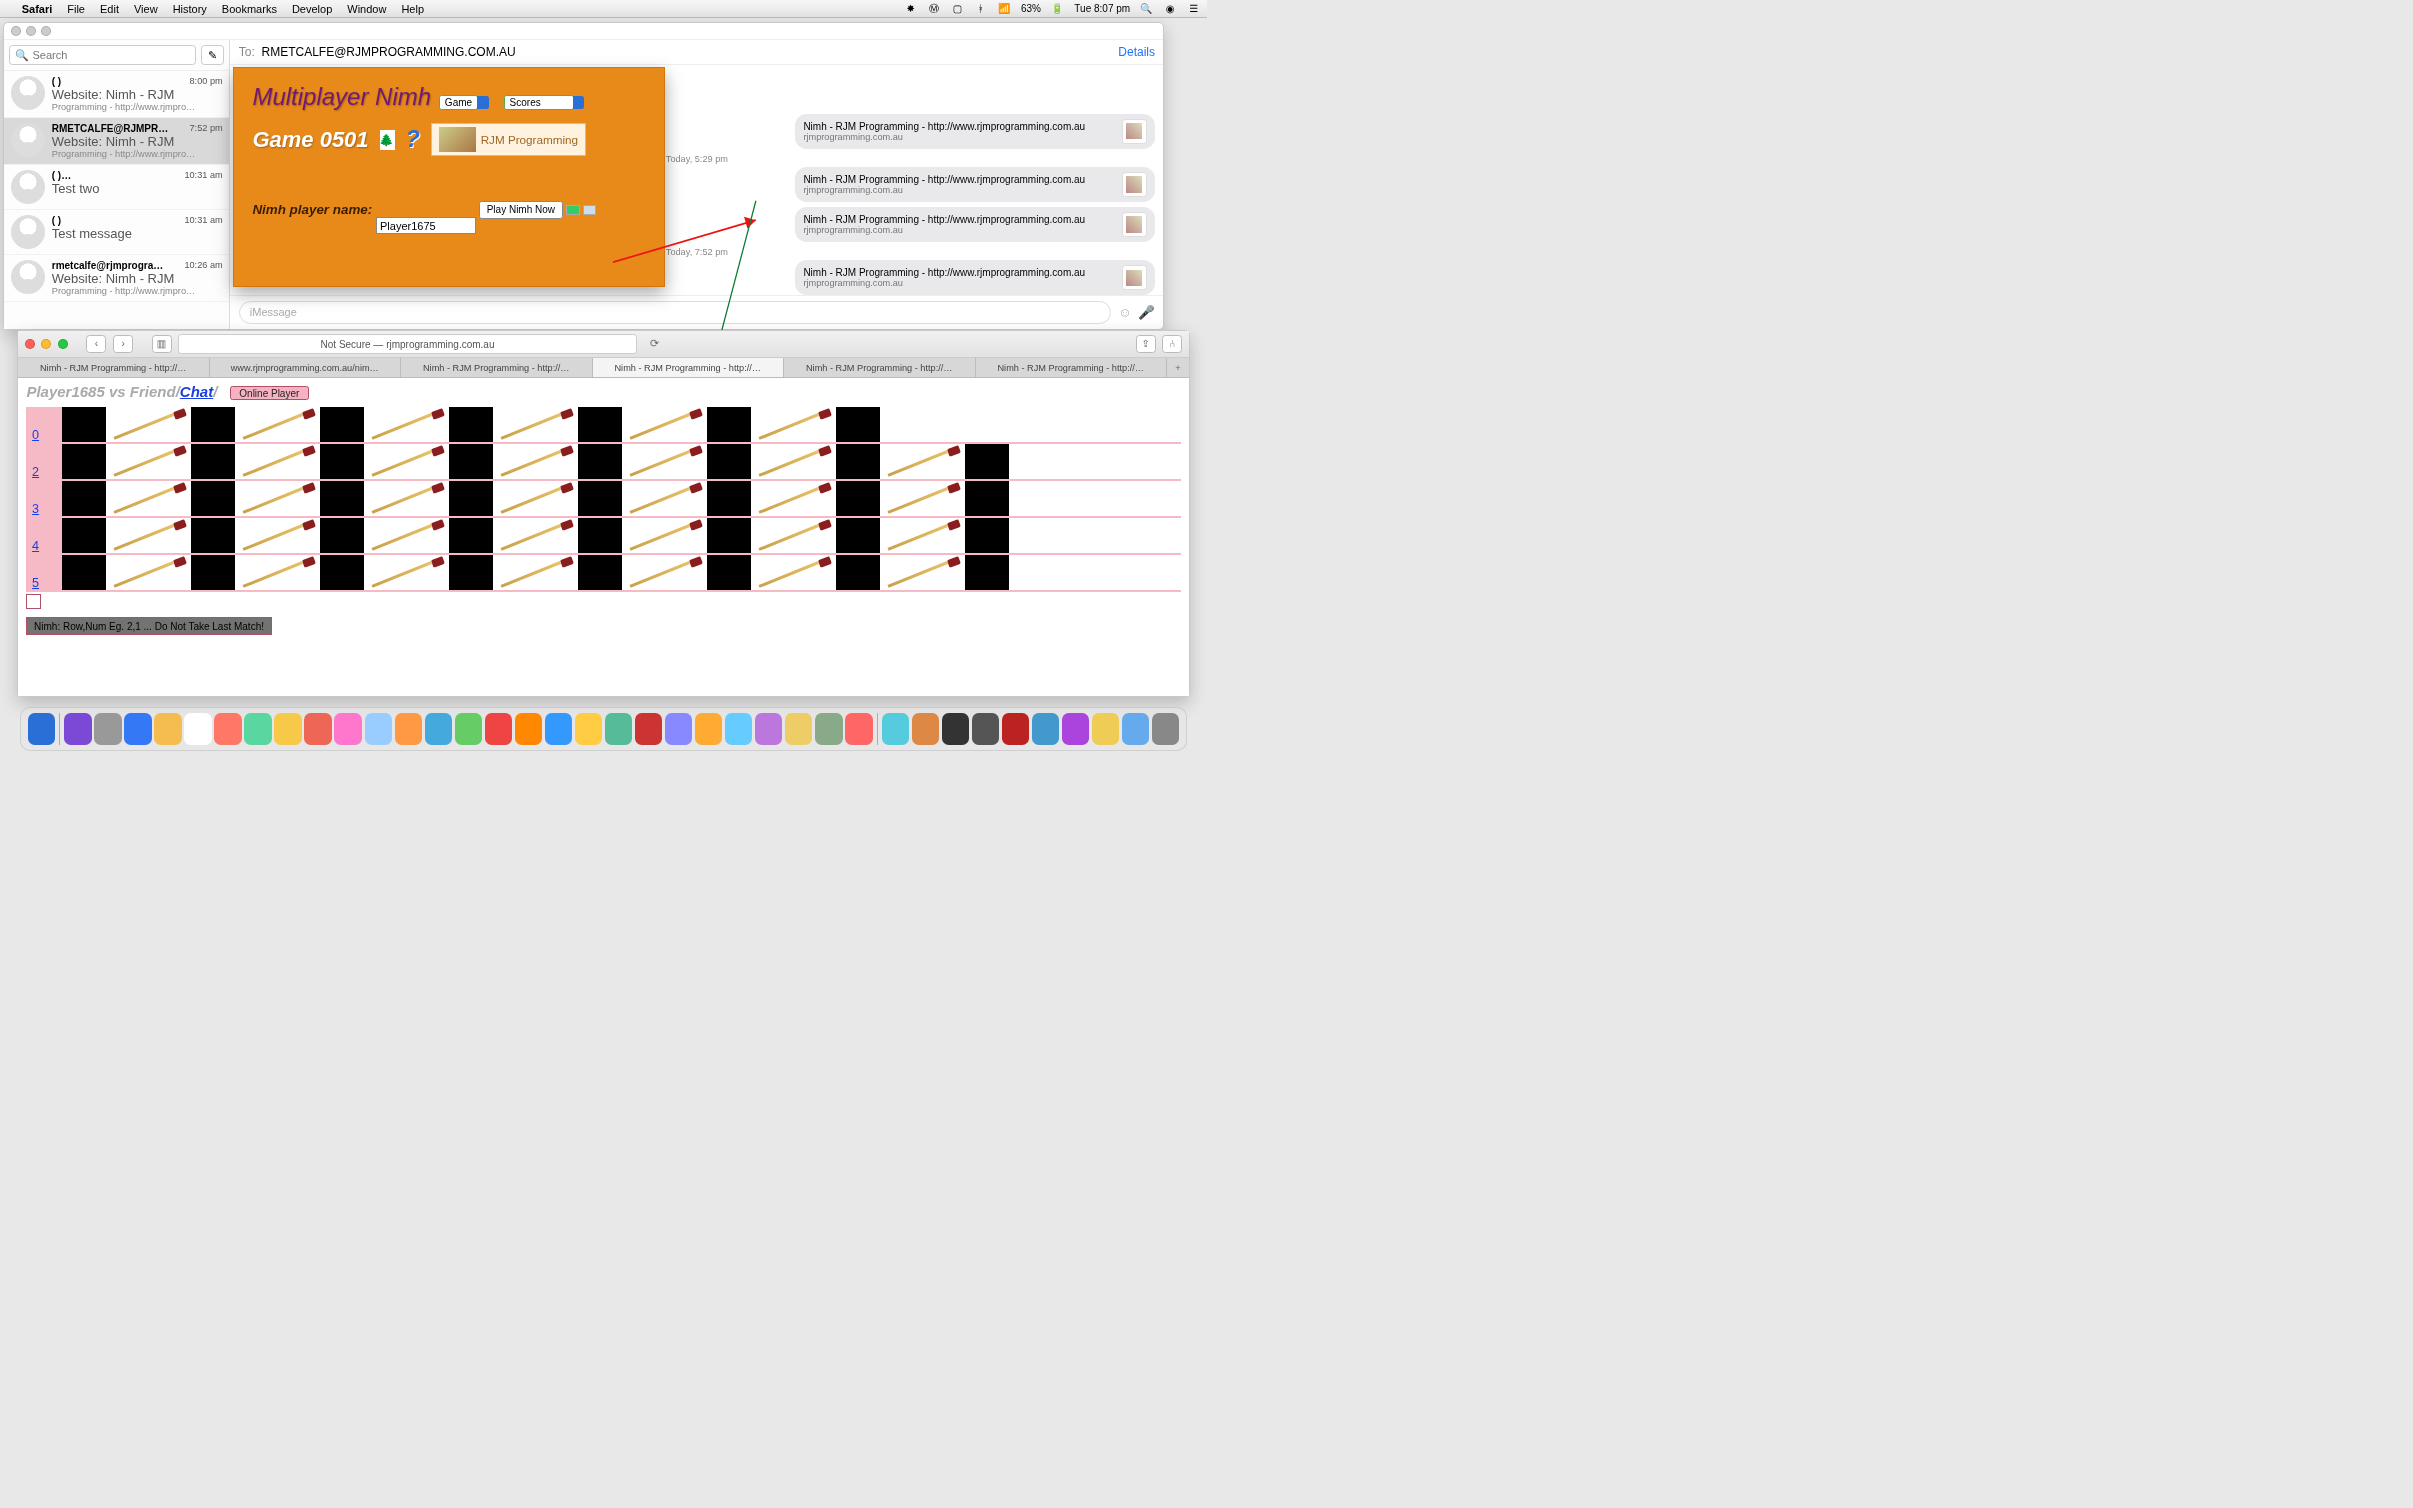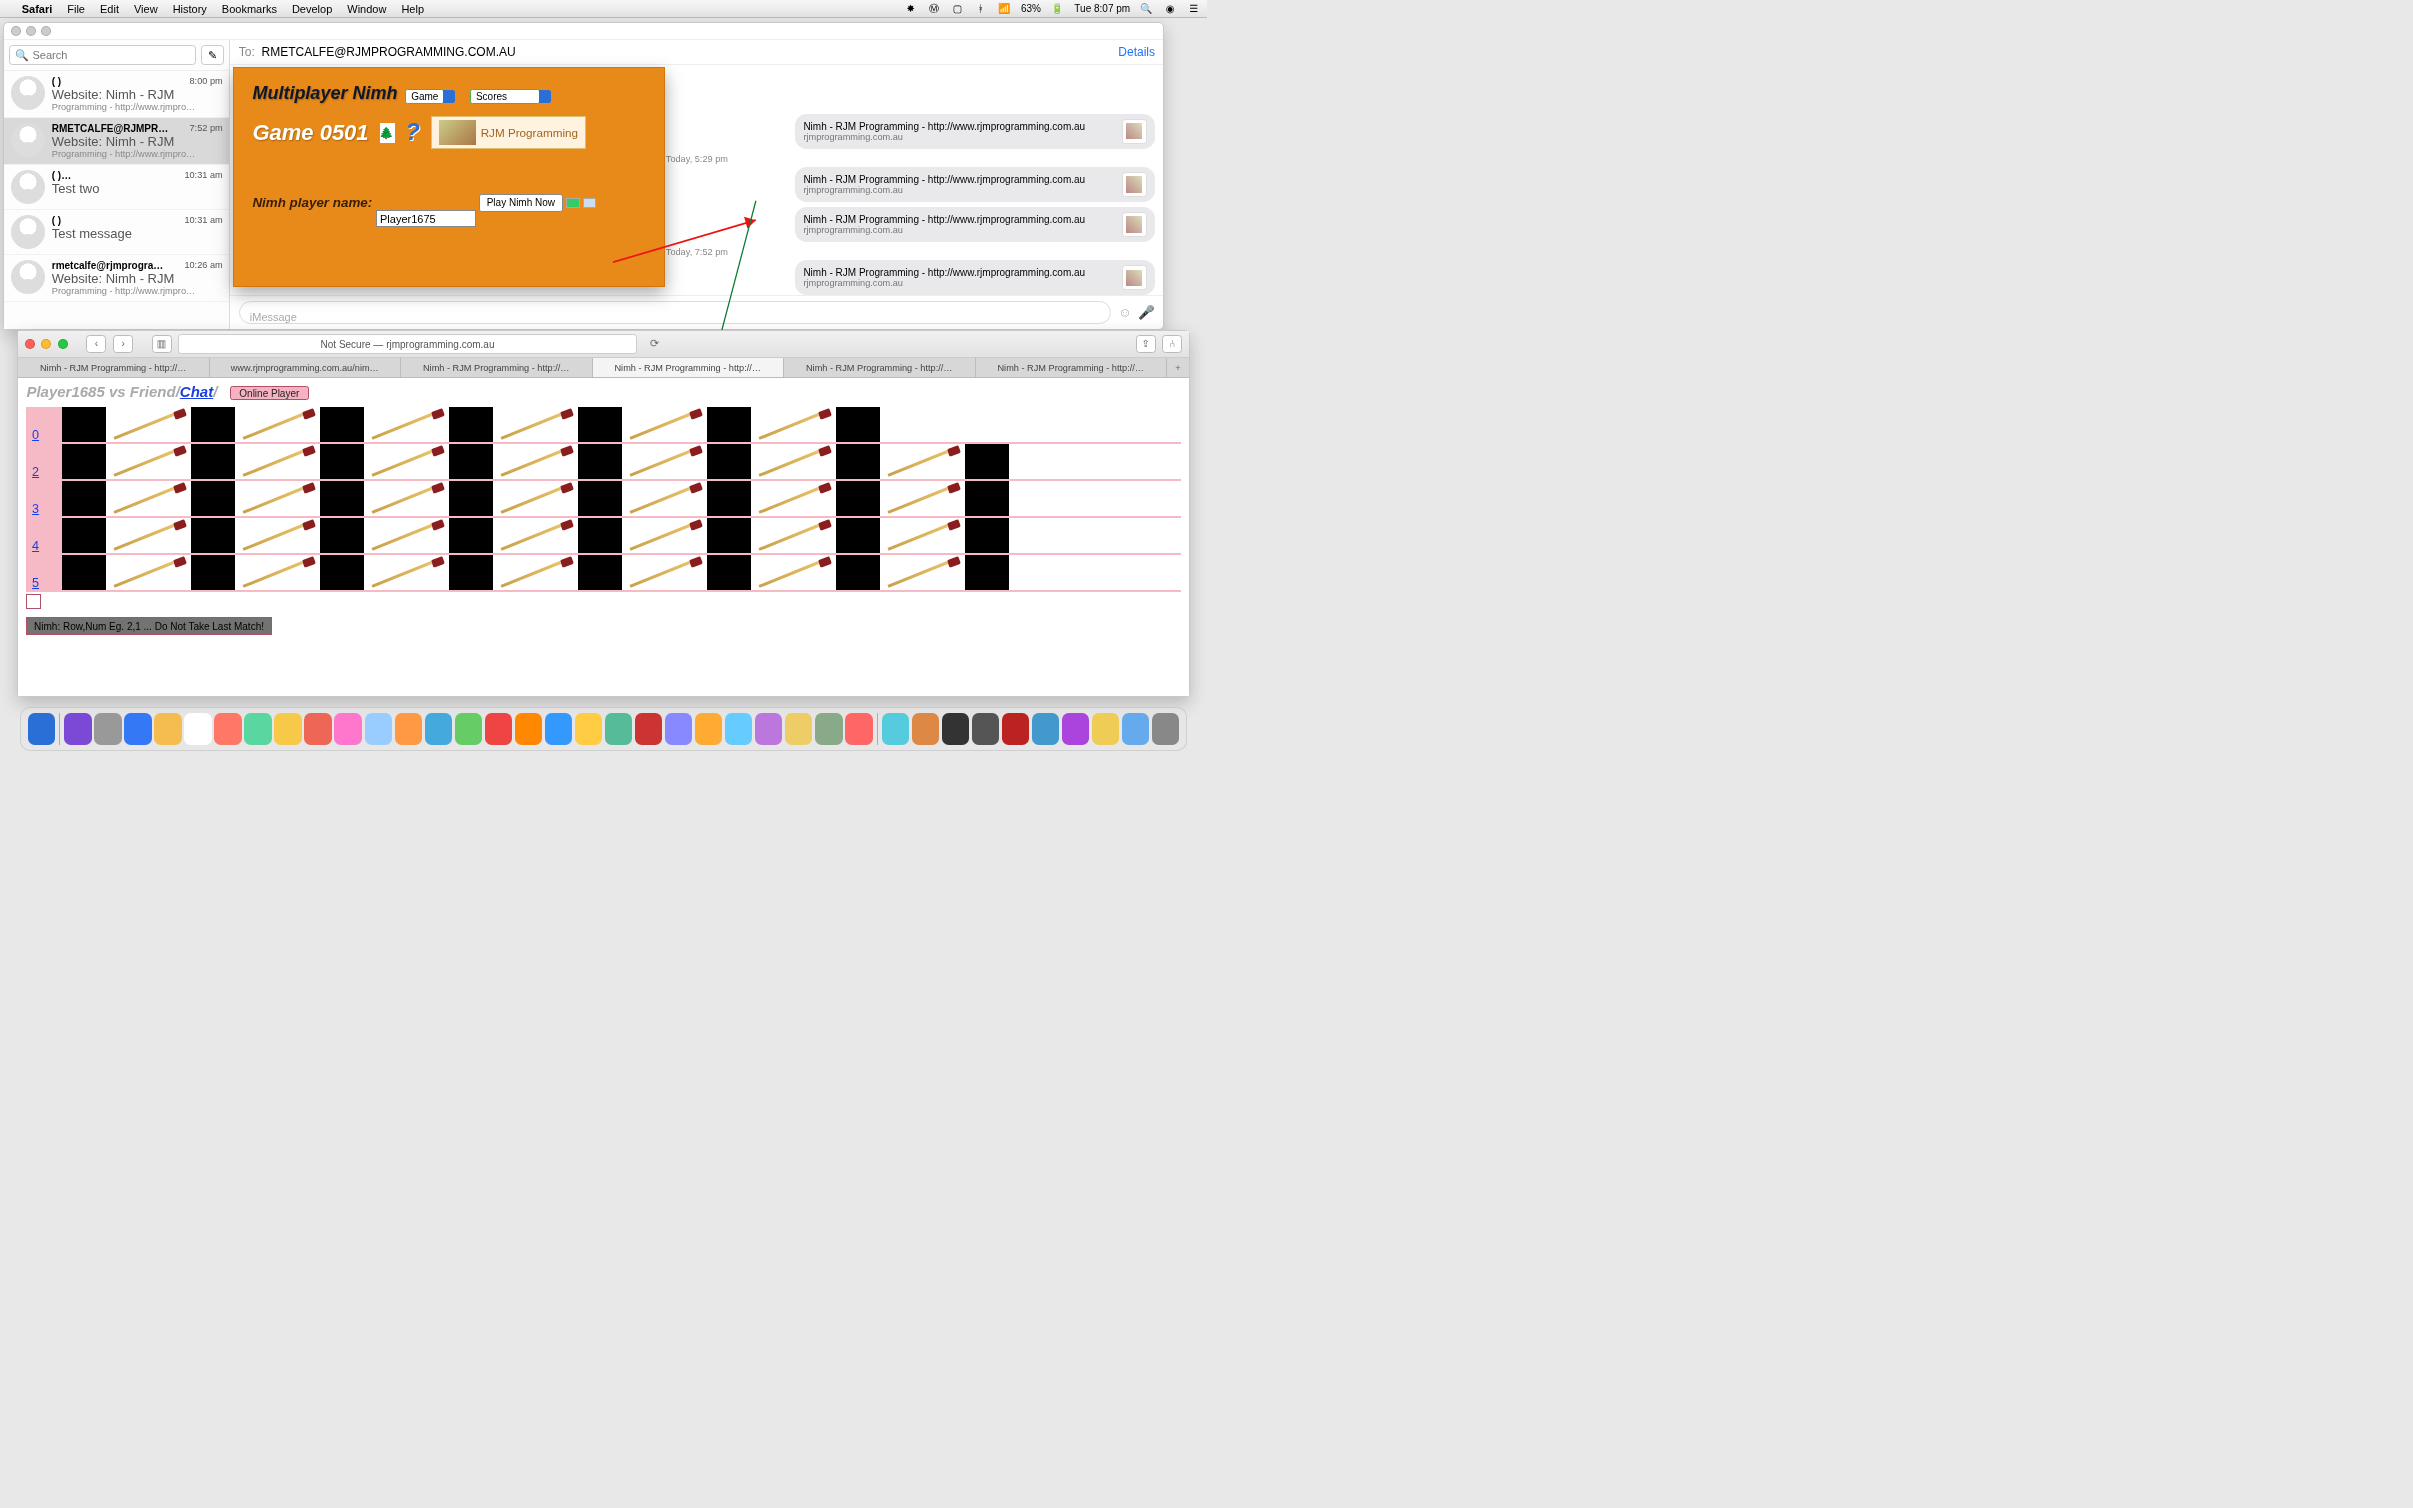--- a/index.html
+++ b/index.html
@@ -40,26 +40,26 @@
 .tohdr .det{margin-left:auto;color:#1e73ff;}
 .msgs{flex:1;overflow:hidden;position:relative;padding:6.7px 8.4px;}
 .tstamp{text-align:center;color:#888;font-size:9.2px;margin:3.4px 0;}
 .linkcard{max-width:360px;margin-left:auto;background:#e9e9eb;border-radius:11.7px;padding:5px 8.4px;display:flex;align-items:center;gap:8.4px;margin-bottom:5px;}
 .linkcard .lt{flex:1;min-width:0;}
 .linkcard .t1{font-size:10px;white-space:nowrap;overflow:hidden;text-overflow:ellipsis;}
 .linkcard .t2{font-size:9.2px;color:#777;}
 .linkcard .thumb{width:25px;height:25px;background:#fff;border:0.8px solid #ddd;border-radius:3.4px;position:relative;}
 .linkcard .thumb::before{content:"";position:absolute;inset:3.4px;background:linear-gradient(45deg,#b88,#ddb);}
 .inputbar{display:flex;align-items:center;padding:5px 8.4px;gap:6.7px;border-top:0.8px solid #eee;}
-.inputbar .field{flex:1;height:23.5px;border:0.8px solid #ddd;border-radius:11.7px;padding:0 10px;color:#aaa;display:flex;align-items:flex-end;}
+.inputbar .field{flex:1;height:23.5px;border:0.8px solid #ddd;border-radius:11.7px;padding:0 10px;color:#aaa;display:flex;align-items:center;}
 .inputbar .emoji,.inputbar .mic{color:#aaa;font-size:13.4px;}
 
 
 .orange{position:absolute;left:233px;top:67px;width:432px;height:220px;background:#e88a1a;border:1.7px solid #d4740c;box-shadow:0 6.7px 17px rgba(0,0,0,0.35);padding:15px 18.4px;font-family:Georgia,serif;}
-.orange .ttl{color:#0f172a;font-size:18px;font-style:italic;font-weight:700;text-shadow:0.8px 0.8px 1.7px rgba(0,0,0,0.3);display:inline-block;}
+.orange .ttl{color:#701a75;font-size:24px;font-style:italic;font-weight:400;text-shadow:0.8px 0.8px 1.7px rgba(0,0,0,0.3);display:inline-block;}
 .orange .sel{display:inline-block;border:0.8px solid #5a5;border-radius:2.5px;background:#fff;font:10px sans-serif;padding:0.8px 5px;margin-left:5px;position:relative;vertical-align:middle;}
 .orange .sel::after{content:"";position:absolute;right:-11.7px;top:0;width:11.7px;bottom:0;background:#2a6fd6;border-radius:0 2.5px 2.5px 0;}
 .orange .sel2{width:70px;}
 .orange .row2{margin-top:11.7px;display:flex;align-items:center;gap:11px;}
 .orange .gno{color:#fff;font-size:22px;font-style:italic;font-weight:700;text-shadow:0.8px 0.8px 1.7px rgba(0,0,0,0.3);}
 .orange .tree{width:15px;height:20px;background:#fff;display:inline-flex;align-items:center;justify-content:center;font-size:11.7px;}
 .orange .q{color:#2a6fd6;font-size:23.5px;font-weight:700;font-style:italic;text-shadow:0.8px 0.8px #fff;}
 .orange .logo{background:#fff3df;border:0.8px solid #e0c070;padding:3.4px 6.7px;font:11.7px sans-serif;color:#a06622;display:flex;align-items:center;gap:5px;}
 .orange .logo .sq{width:37px;height:25px;background:linear-gradient(135deg,#cc8,#a74);}
 .orange .frm{margin-top:28.5px;display:flex;align-items:center;gap:3.4px;}

